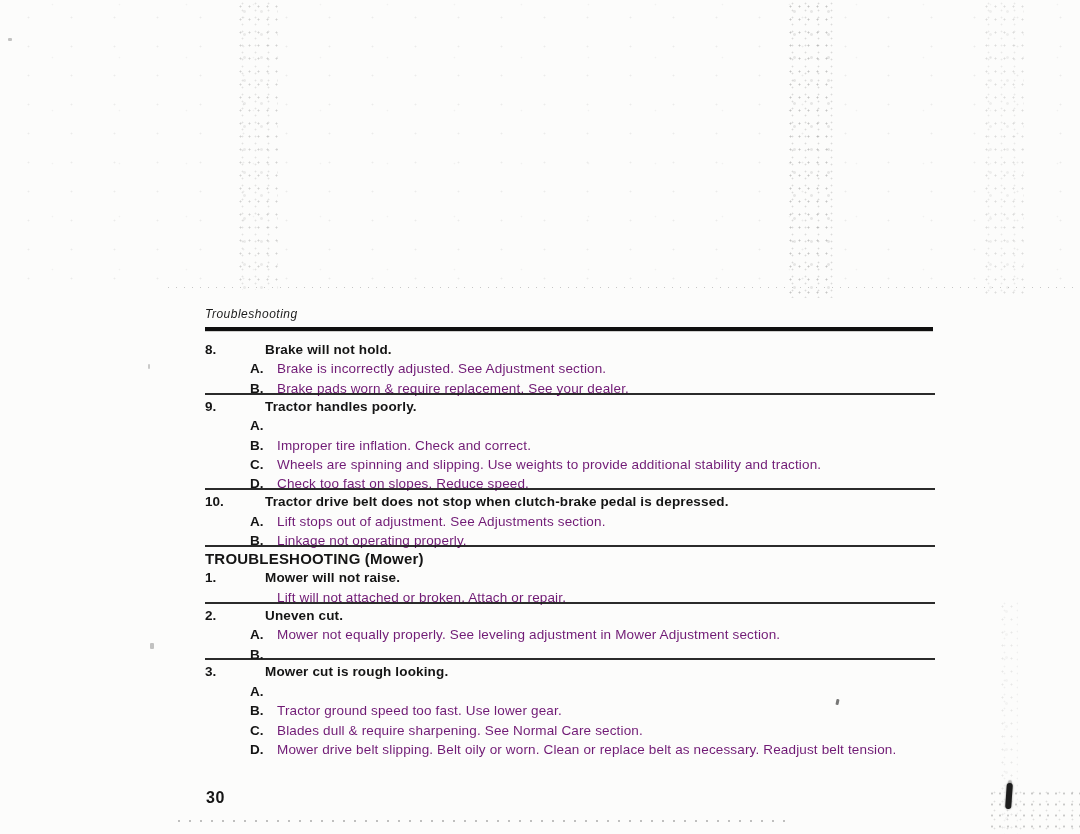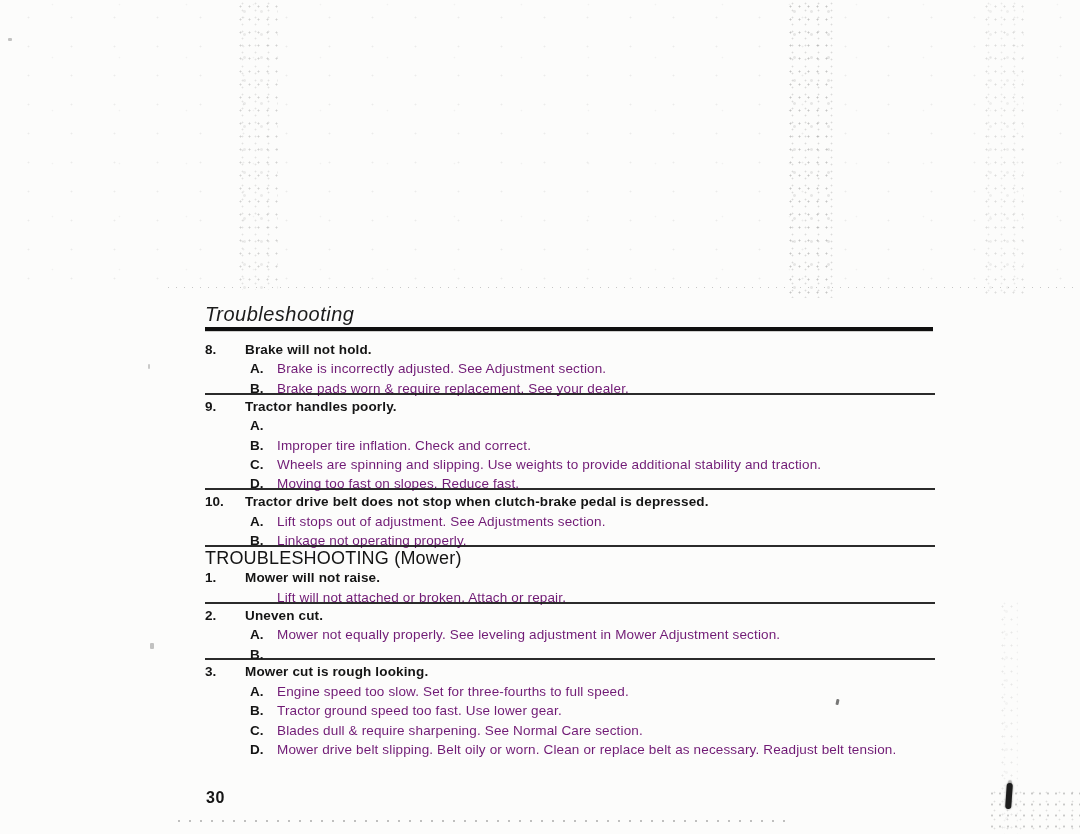--- a/index.html
+++ b/index.html
@@ -53,35 +53,35 @@
     box-shadow:0 0 2px rgba(30,30,30,.55), 0 -4px 1px -1px rgba(60,60,60,.35);
   }
   .speck{position:absolute;background:#555;border-radius:1px;}
   .speck-1{left:836px;top:699px;width:3px;height:6px;transform:rotate(12deg);opacity:.8;}
   .speck-2{left:8px;top:38px;width:4px;height:3px;opacity:.35;}
   .speck-3{left:148px;top:364px;width:2px;height:5px;opacity:.3;}
   .speck-4{left:150px;top:643px;width:4px;height:6px;opacity:.35;}
   
   .doc-header{position:absolute;left:205px;top:304px;width:728px;}
   .doc-title{
-    font-style:italic;font-size:20px;letter-spacing:.5px;color:#1c1c1c;
+    font-style:italic;font-size:12px;letter-spacing:.5px;color:#1c1c1c;
     line-height:20px;
   }
   .header-rule{
     margin-top:3px;height:4px;background:#0f0f0f;
     box-shadow:0 1px 0 rgba(0,0,0,.18);
   }
   .doc-content{position:absolute;left:205px;top:340px;width:730px;}
   .section-heading{
-    font-weight:400;font-size:18px;line-height:19.4px;letter-spacing:.2px;
+    font-weight:700;font-size:15px;line-height:19.4px;letter-spacing:.2px;
     color:#141414;
   }
   .item-row{display:flex;line-height:19.4px;font-size:13.5px;}
   .item-number{width:40px;flex:0 0 40px;font-weight:700;color:#141414;}
-  .item-title{font-weight:700;letter-spacing:.15px;color:#141414;white-space:nowrap;}
+  .item-title{font-weight:700;letter-spacing:.15px;color:#141414;white-space:nowrap;margin-left:20px;}
   .sub-row{display:flex;padding-left:45px;line-height:19.4px;font-size:13.5px;}
   .sub-label{width:27px;flex:0 0 27px;font-weight:700;color:#141414;}
   .sub-text{letter-spacing:.15px;color:#701a75;white-space:nowrap;}
   .section-divider{height:2px;background:#191919;margin-top:-5.5px;margin-bottom:2px;opacity:.92;}
   .page-number{
     position:absolute;left:206px;top:789px;font-weight:700;font-size:16px;
     letter-spacing:.5px;color:#151515;transform:scaleY(1.08);
   }
 </style>
 </head>
@@ -130,21 +130,21 @@
     <div class="sub-row">
     <span class="sub-label">B.</span>
     <span class="sub-text">Improper tire inflation. Check and correct.</span>
   </div>
     <div class="sub-row">
     <span class="sub-label">C.</span>
     <span class="sub-text">Wheels are spinning and slipping. Use weights to provide additional stability and traction.</span>
   </div>
     <div class="sub-row">
     <span class="sub-label">D.</span>
-    <span class="sub-text">Moving too fast on slopes. Reduce fast.</span>
+    <span class="sub-text">Check too fast on slopes. Reduce speed.</span>
   </div>
     <div class="section-divider"></div>
     <div class="item-row">
     <span class="item-number">10.</span>
     <span class="item-title">Tractor drive belt does not stop when clutch-brake pedal is depressed.</span>
   </div>
     <div class="sub-row">
     <span class="sub-label">A.</span>
     <span class="sub-text">Lift stops out of adjustment. See Adjustments section.</span>
   </div>
@@ -174,21 +174,20 @@
     <div class="sub-row">
     <span class="sub-label">B.</span>
   </div>
     <div class="section-divider"></div>
     <div class="item-row">
     <span class="item-number">3.</span>
     <span class="item-title">Mower cut is rough looking.</span>
   </div>
     <div class="sub-row">
     <span class="sub-label">A.</span>
-    <span class="sub-text">Engine speed too slow. Set for three-fourths to full speed.</span>
   </div>
     <div class="sub-row">
     <span class="sub-label">B.</span>
     <span class="sub-text">Tractor ground speed too fast. Use lower gear.</span>
   </div>
     <div class="sub-row">
     <span class="sub-label">C.</span>
     <span class="sub-text">Blades dull &amp; require sharpening. See Normal Care section.</span>
   </div>
     <div class="sub-row">

